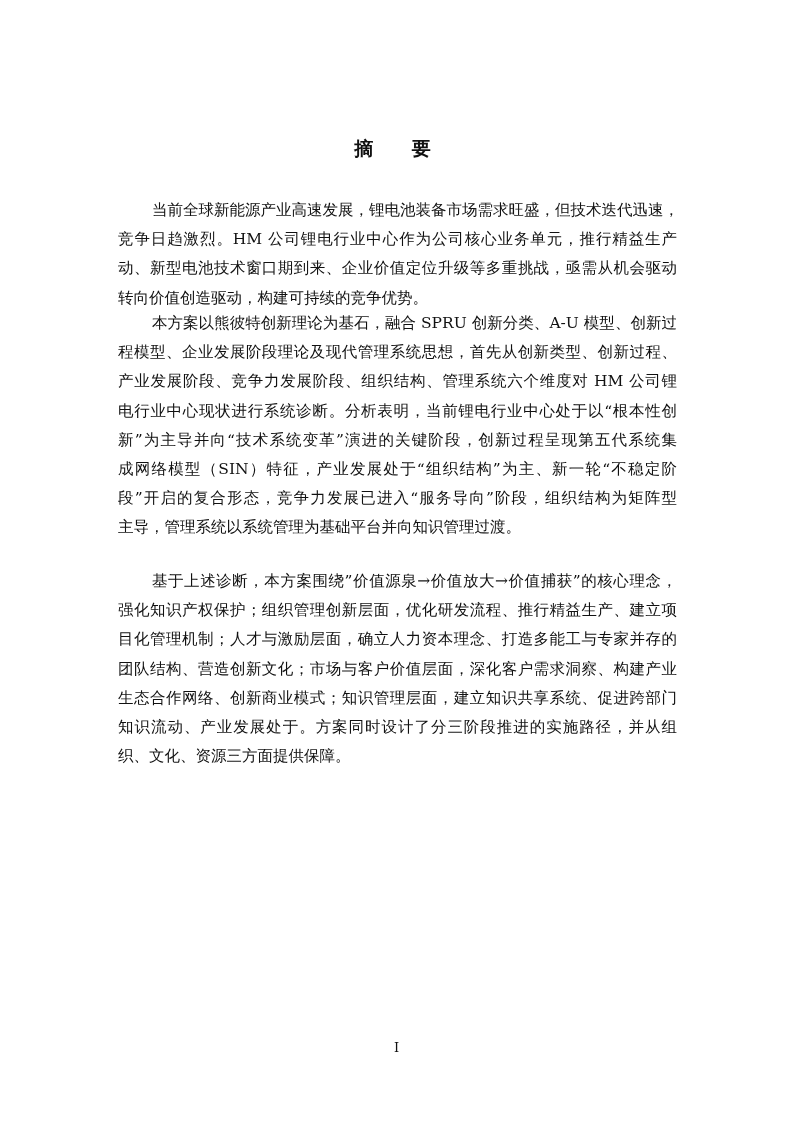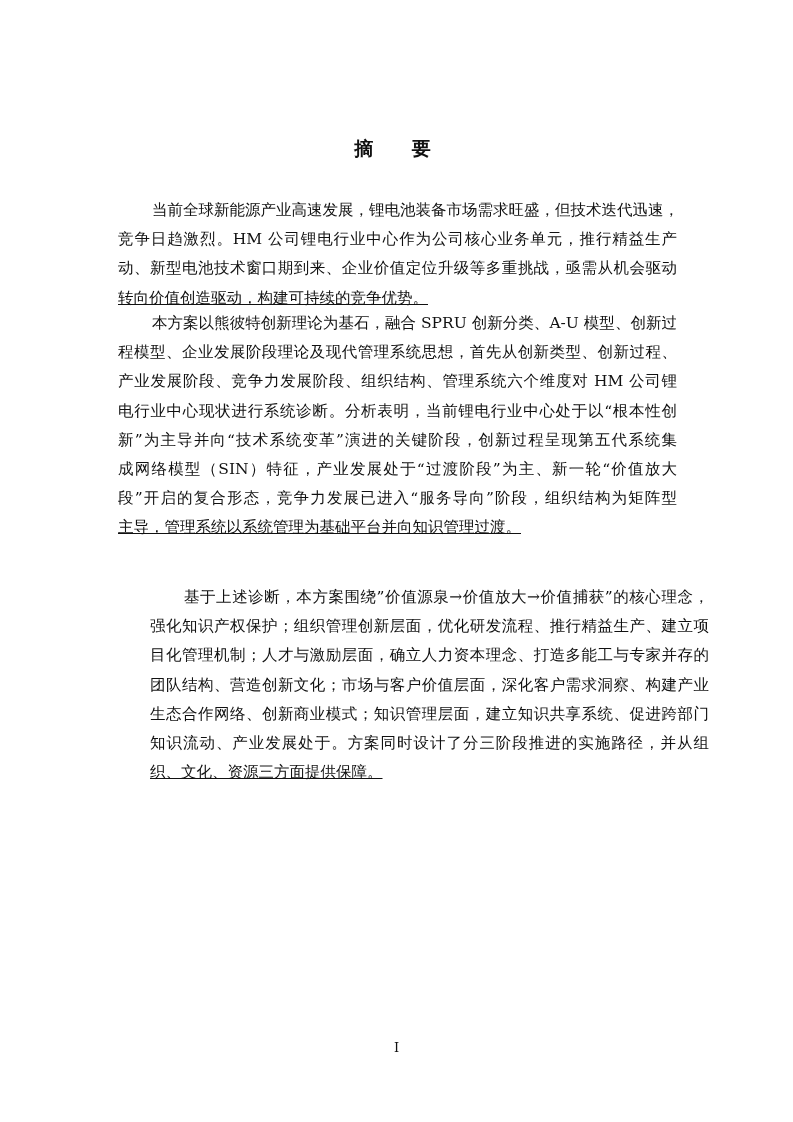--- a/index.html
+++ b/index.html
@@ -5,21 +5,21 @@
   html, body { margin: 0; padding: 0; background: #ffffff; }
   body { width: 793px; height: 1122px; position: relative; overflow: hidden;
          font-family: "DejaVu Serif", "Liberation Serif", serif; color: #111; }
   .page { position: absolute; left: 0; top: 0; width: 793px; height: 1122px; background: #fff; }
   .title { position: absolute; top: 136px; left: 0; width: 793px; text-align: center;
            font-size: 19px; font-weight: bold; letter-spacing: 16px; line-height: 24px; padding-left: 8px; box-sizing: border-box; }
   .body-block { position: absolute; left: 118px; width: 559px; }
   .line { height: 29.2px; line-height: 29.2px; font-size: 15.5px; white-space: nowrap;
           text-align: justify; text-align-last: justify; overflow: hidden; }
   .line.first { padding-left: 34px; }
-  .line.last { text-align-last: left; text-decoration: underline; }
+  .line.last { text-align-last: left; }
   .keywords { position: absolute; left: 118px; top: 944px; font-size: 15.5px; line-height: 24px; white-space: nowrap; }
   .pagenum { position: absolute; top: 1040px; left: 0; width: 793px; text-align: center; font-size: 13px; }
 </style>
 </head>
 <body>
 
 <div class="page">
   <div class="title">摘  要</div>
 
   <div class="body-block" style="top:196px;">
@@ -28,26 +28,26 @@
     <div class="line">动、新型电池技术窗口期到来、企业价值定位升级等多重挑战，亟需从机会驱动</div>
     <div class="line last">转向价值创造驱动，构建可持续的竞争优势。</div>
   </div>
 
   <div class="body-block" style="top:309px;">
     <div class="line first">本方案以熊彼特创新理论为基石，融合 SPRU 创新分类、A-U 模型、创新过</div>
     <div class="line">程模型、企业发展阶段理论及现代管理系统思想，首先从创新类型、创新过程、</div>
     <div class="line">产业发展阶段、竞争力发展阶段、组织结构、管理系统六个维度对 HM 公司锂</div>
     <div class="line">电行业中心现状进行系统诊断。分析表明，当前锂电行业中心处于以“根本性创</div>
     <div class="line">新”为主导并向“技术系统变革”演进的关键阶段，创新过程呈现第五代系统集</div>
-    <div class="line">成网络模型（SIN）特征，产业发展处于“过渡阶段”为主、新一轮“价值放大</div>
+    <div class="line">成网络模型（SIN）特征，产业发展处于“组织结构”为主、新一轮“不稳定阶</div>
     <div class="line">段”开启的复合形态，竞争力发展已进入“服务导向”阶段，组织结构为矩阵型</div>
     <div class="line last">主导，管理系统以系统管理为基础平台并向知识管理过渡。</div>
   </div>
 
-  <div class="body-block" style="top:583px;margin-left:32px;">
+  <div class="body-block" style="top:567px;">
     <div class="line first">基于上述诊断，本方案围绕”价值源泉→价值放大→价值捕获”的核心理念，</div>
     <div class="line">强化知识产权保护；组织管理创新层面，优化研发流程、推行精益生产、建立项</div>
     <div class="line">目化管理机制；人才与激励层面，确立人力资本理念、打造多能工与专家并存的</div>
     <div class="line">团队结构、营造创新文化；市场与客户价值层面，深化客户需求洞察、构建产业</div>
     <div class="line">生态合作网络、创新商业模式；知识管理层面，建立知识共享系统、促进跨部门</div>
     <div class="line">知识流动、产业发展处于。方案同时设计了分三阶段推进的实施路径，并从组</div>
     <div class="line last">织、文化、资源三方面提供保障。</div>
   </div>
 
 

